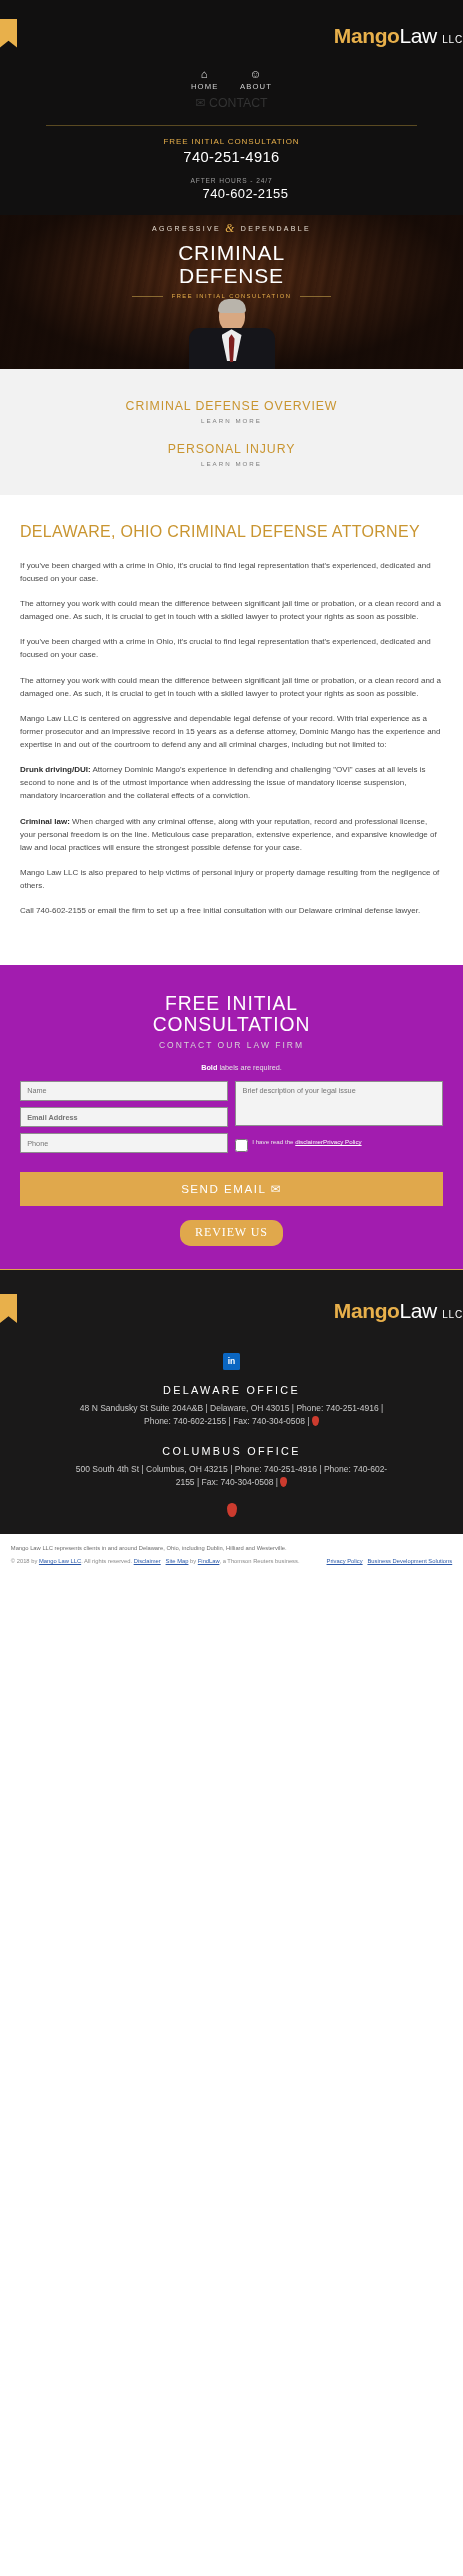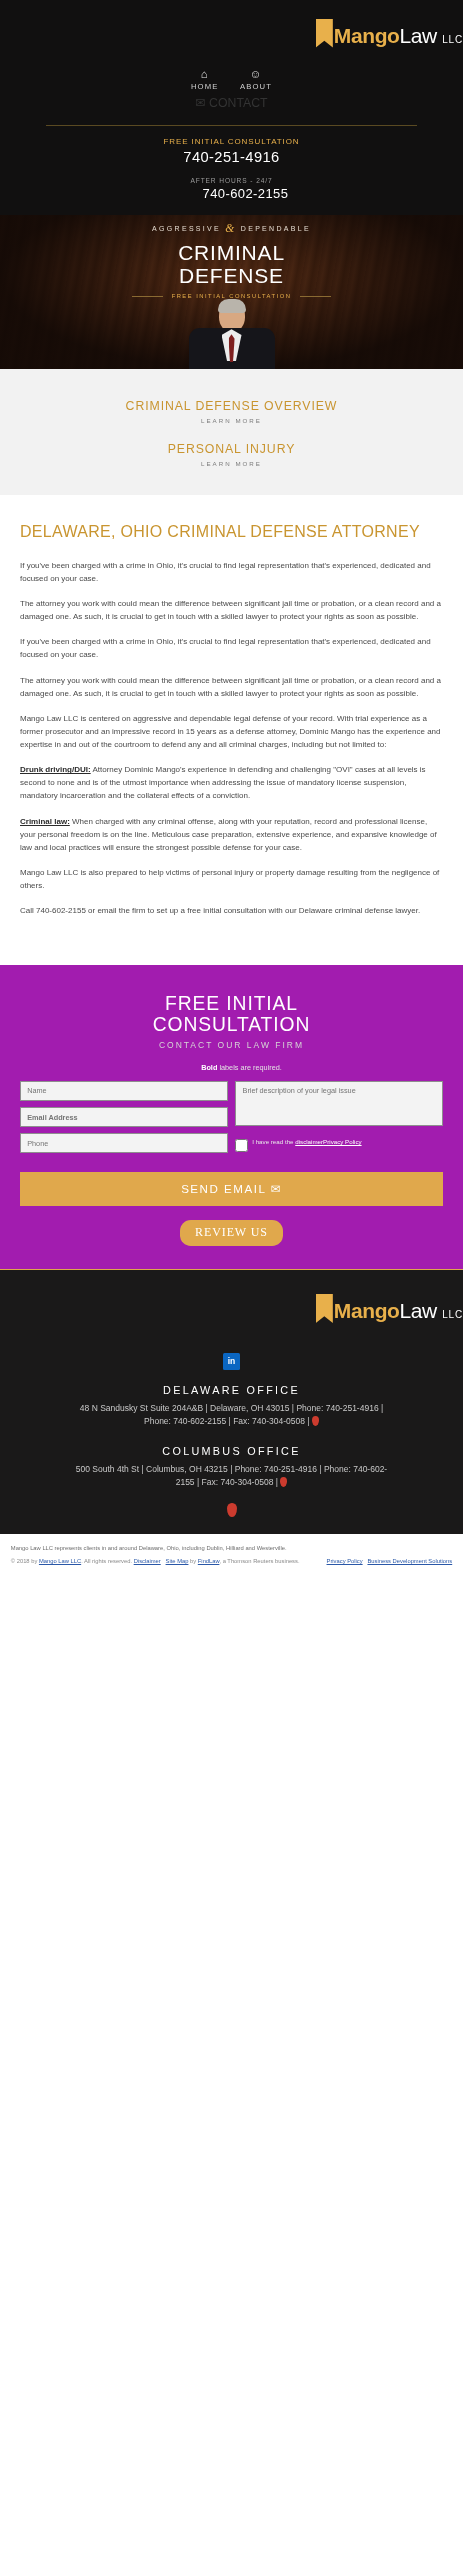--- a/index.html
+++ b/index.html
@@ -13,21 +13,21 @@
 
   
   .header {
     background: #111010;
     padding: 14px 0 0 0;
     text-align: center;
   }
   .logo-row {
     display: flex;
     align-items: center;
-    justify-content: flex-end;
+    justify-content: space-between;
     gap: 1px;
     padding: 4.6px 0 14px 0;
   }
   .logo-mark {
     position: relative;
     width: 17px;
     height: 34px;
     flex: 0 0 auto;
   }
   .logo-mark .ribbon {
@@ -235,21 +235,21 @@
     font-weight: 400;
     letter-spacing: 0.3px;
     margin: 0 0 17px 0;
   }
   .main p {
     font-size: 8px;
     line-height: 13px;
     color: #4a4a4a;
     margin: 0 0 12.3px 0;
   }
-  .main p b { color: #2b2b2b; text-decoration: underline; }
+  .main p b { color: #2b2b2b; }
 
   
   .formsec {
     background: #a21caf;
     padding: 28px 20px 23px 20px;
     text-align: center;
   }
   .formsec h2 {
     color: #ffffff;
     font-size: 19.3px;

